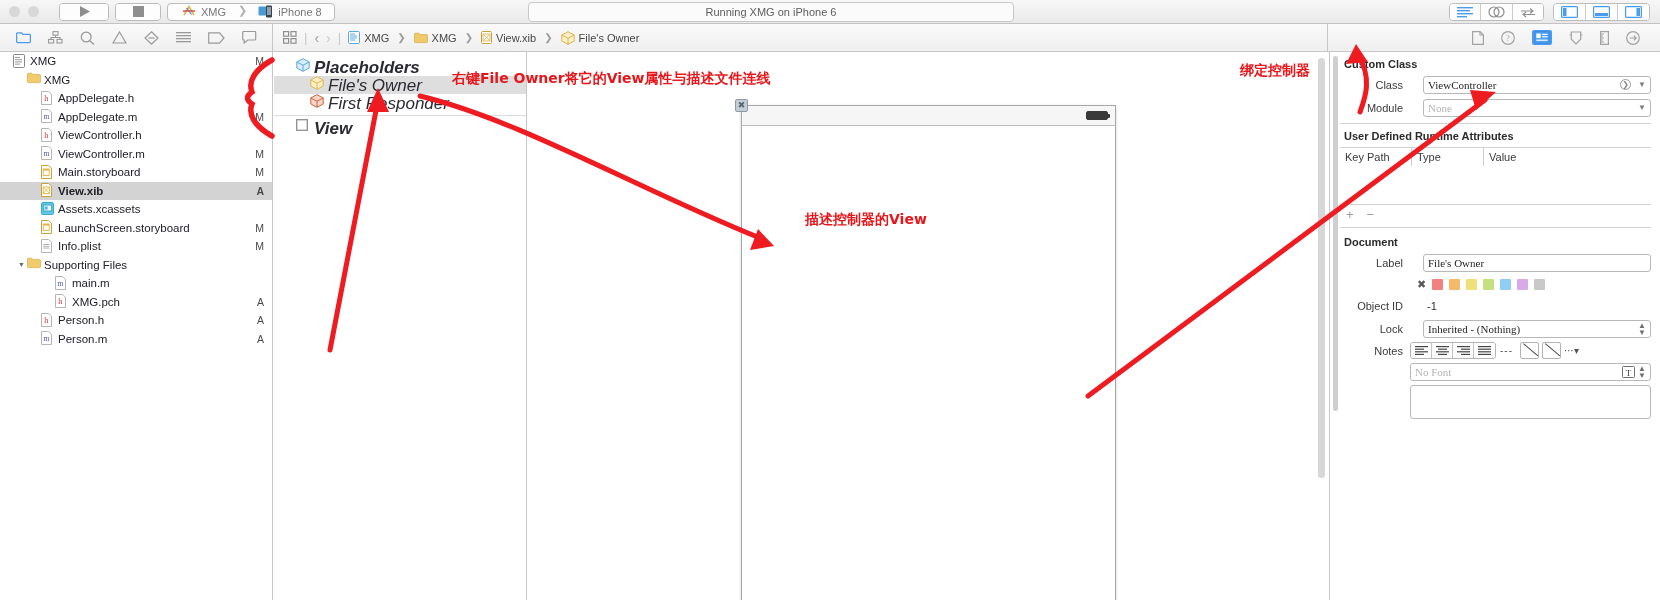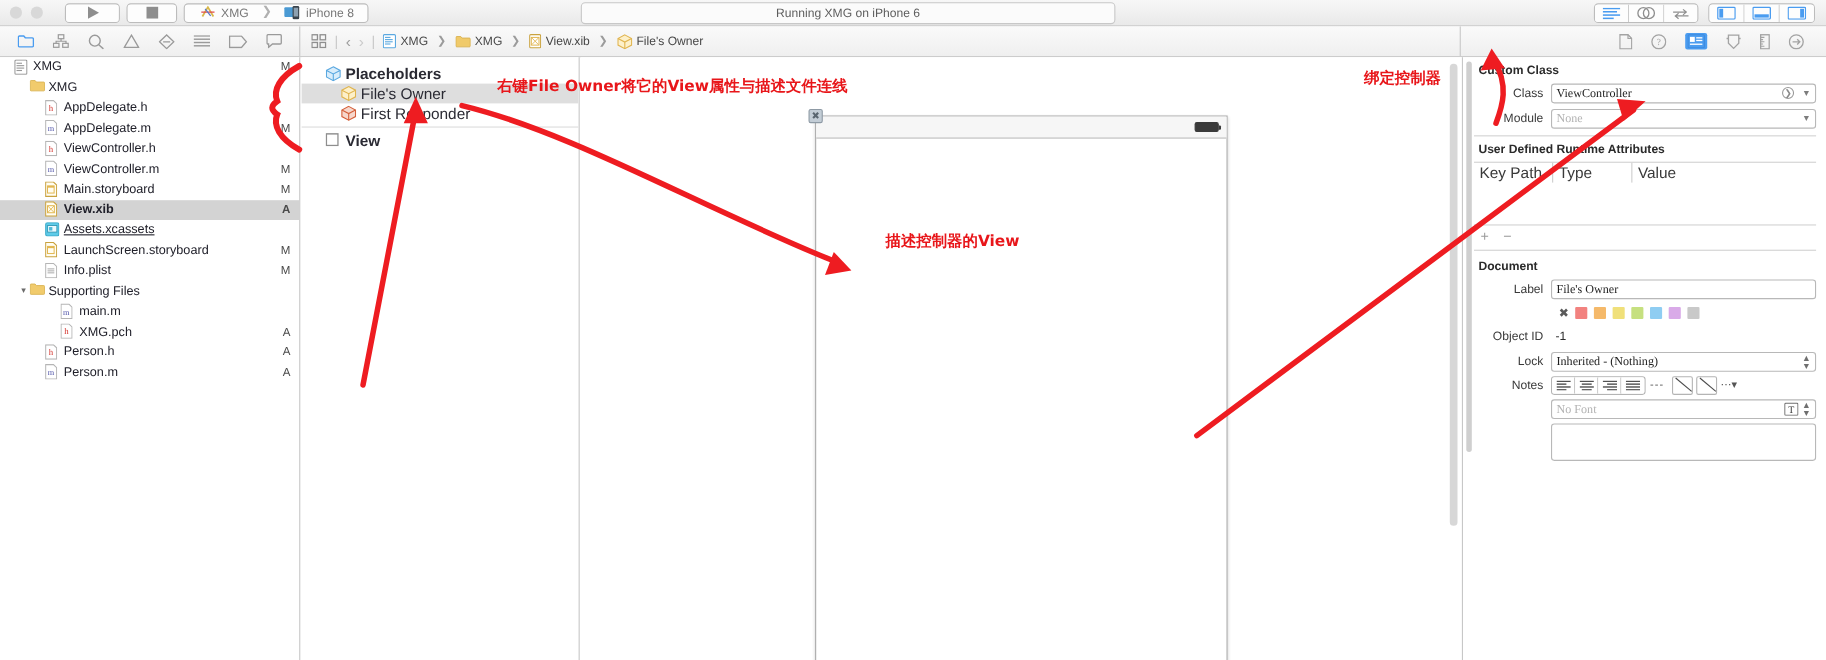--- a/index.html
+++ b/index.html
@@ -89,21 +89,21 @@
   .nav-row .tw { width:11px; display:inline-block; text-align:center; color:#6b6b6b; font-size:7px; }
   .nav-row .nm { margin-left:4px; }
   .nav-row .badge { position:absolute; right:8px; color:#4a4a4a; font-size:10.5px; }
   .ic { width:13px; height:15px; display:inline-block; flex:0 0 auto; }
 
   
   .outline {
     position:absolute; left:274px; top:52px; width:253px; height:548px;
     background:#ffffff; border-right:1px solid #c7c7c7; overflow:hidden;
   }
-  .ol-row { display:flex; align-items:center; height:18px; font-size:14px; color:#2a2a33; padding-left:6px; }
+  .ol-row { display:flex; height:18px; font-size:17px; color:#2a2a33; padding-left:6px;font-style:italic; }
   .ol-row.head { font-weight:bold; }
   .ol-row.sel { background:#dedede; }
   .ol-sep { height:1px; background:#dcdcdc; margin:3px 0 3px 0; }
 
   
   .canvas {
     position:absolute; left:528px; top:52px; width:801px; height:548px;
     background:#ffffff; overflow:hidden;
   }
   .canvas-scroll {
@@ -131,31 +131,31 @@
   
   .inspector {
     position:absolute; left:1329px; top:52px; width:331px; height:548px;
     background:#ffffff; border-left:1px solid #c7c7c7; overflow:hidden;
     font-size:11px; color:#2b2b2b;
   }
   .insp-scroll { position:absolute; left:3px; top:4px; width:5px; height:355px; background:#cfcfcf; border-radius:3px; }
   .insp-body { position:absolute; left:10px; top:0; width:321px; }
   .sect-title { font-weight:bold; font-size:11px; padding:6px 0 5px 4px; color:#2b2b2b; }
   .hr { height:1px; background:#d2d2d2; margin:2px 0; }
-  .frow { display:flex; align-items:center; height:19px; margin-bottom:4px; }
+  .frow { display:flex; align-items:center; height:19px; margin-bottom:4px;gap:13px; }
   .flabel { width:70px; text-align:right; padding-right:7px; color:#3a3a3a; font-size:11px; }
   .fctl { flex:1; height:18px; border:1px solid #b8b8b8; border-radius:3px; background:#fff;
           display:flex; align-items:center; padding:0 4px; font-size:11px; color:#1e1e1e; margin-right:10px;}
   .fctl.ph { color:#b3b3b3; }
   .fctl .grow { flex:1;font-family:Liberation Serif, serif; }
   .combo-arrow { color:#7d7d7d; font-size:8px; padding-left:4px; }
   .circ-arrow { width:11px; height:11px; border-radius:50%; border:1px solid #9a9a9a; color:#8a8a8a;
                 display:flex; align-items:center; justify-content:center; font-size:8px; margin-right:3px; }
   .stepper { color:#6f6f6f; font-size:8px; line-height:7px; padding-left:3px; }
-  .udra-header { display:flex; font-size:14px; color:#3a3a3a; height:18px; align-items:center; }
+  .udra-header { display:flex; font-size:11px; color:#3a3a3a; height:18px; align-items:center; }
   .udra-header span { border-right:1px solid #cdcdcd; padding-left:5px; height:18px; display:flex; align-items:center; }
   .udra-box { height:58px; border-top:1px solid #d2d2d2; border-bottom:1px solid #d2d2d2; margin-right:10px;}
   .plusminus { display:flex; gap:13px; padding:2px 0 3px 6px; color:#9b9b9b; font-size:13px; }
   .swatches { display:flex; align-items:center; gap:6px; padding-left:77px; height:16px; margin-bottom:4px;}
   .swatches i { width:11px; height:11px; display:block; border-radius:1px; }
   .xmark { color:#5a5a5a; font-size:11px; font-weight:bold; }
   .notes-row { display:flex; align-items:center; margin-bottom:4px; }
   .align-grp { display:flex; border:1px solid #b4b4b4; border-radius:3px; overflow:hidden; height:17px;}
   .align-grp i { width:21px; display:flex; align-items:center; justify-content:center; border-right:1px solid #c4c4c4; background:#fff;}
   .align-grp i:last-child { border-right:none; }
@@ -519,21 +519,21 @@
           <span class="ic">
             <svg width="11" height="14" viewBox="0 0 11 14">
               <path d="M0.5 0.5 H7.6 L10.5 3.2 V13.5 H0.5 Z" fill="#fffdf2" stroke="#c9a23e"></path>
               <rect x="2.2" y="4" width="6.2" height="6.4" fill="none" stroke="#e2b64f" stroke-width="0.9"></rect>
               <path d="M2.5 4.3 L8.1 10.1 M8.1 4.3 L2.5 10.1" stroke="#e2b64f" stroke-width="0.8"></path>
             </svg>
           </span>
           <span class="nm">View.xib</span>
           <span class="badge">A</span>
         </div>
-        <div class="nav-row" style="padding-left: 30px; text-decoration: underline;">
+        <div class="nav-row" style="padding-left: 30px;">
           <span class="tw"></span>
           <span class="ic">
             <svg width="13" height="13" viewBox="0 0 13 13">
               <rect x="0.5" y="0.5" width="12" height="12" rx="1.5" fill="#5ecbe8" stroke="#3ba9c9"></rect>
               <rect x="2.3" y="3" width="8.4" height="6" fill="#eaf9fd" stroke="#2f94b2" stroke-width="0.8"></rect>
               <rect x="3.6" y="4.4" width="3" height="3.2" fill="#4fb9d8"></rect>
             </svg>
           </span>
           <span class="nm">Assets.xcassets</span>
         </div>

